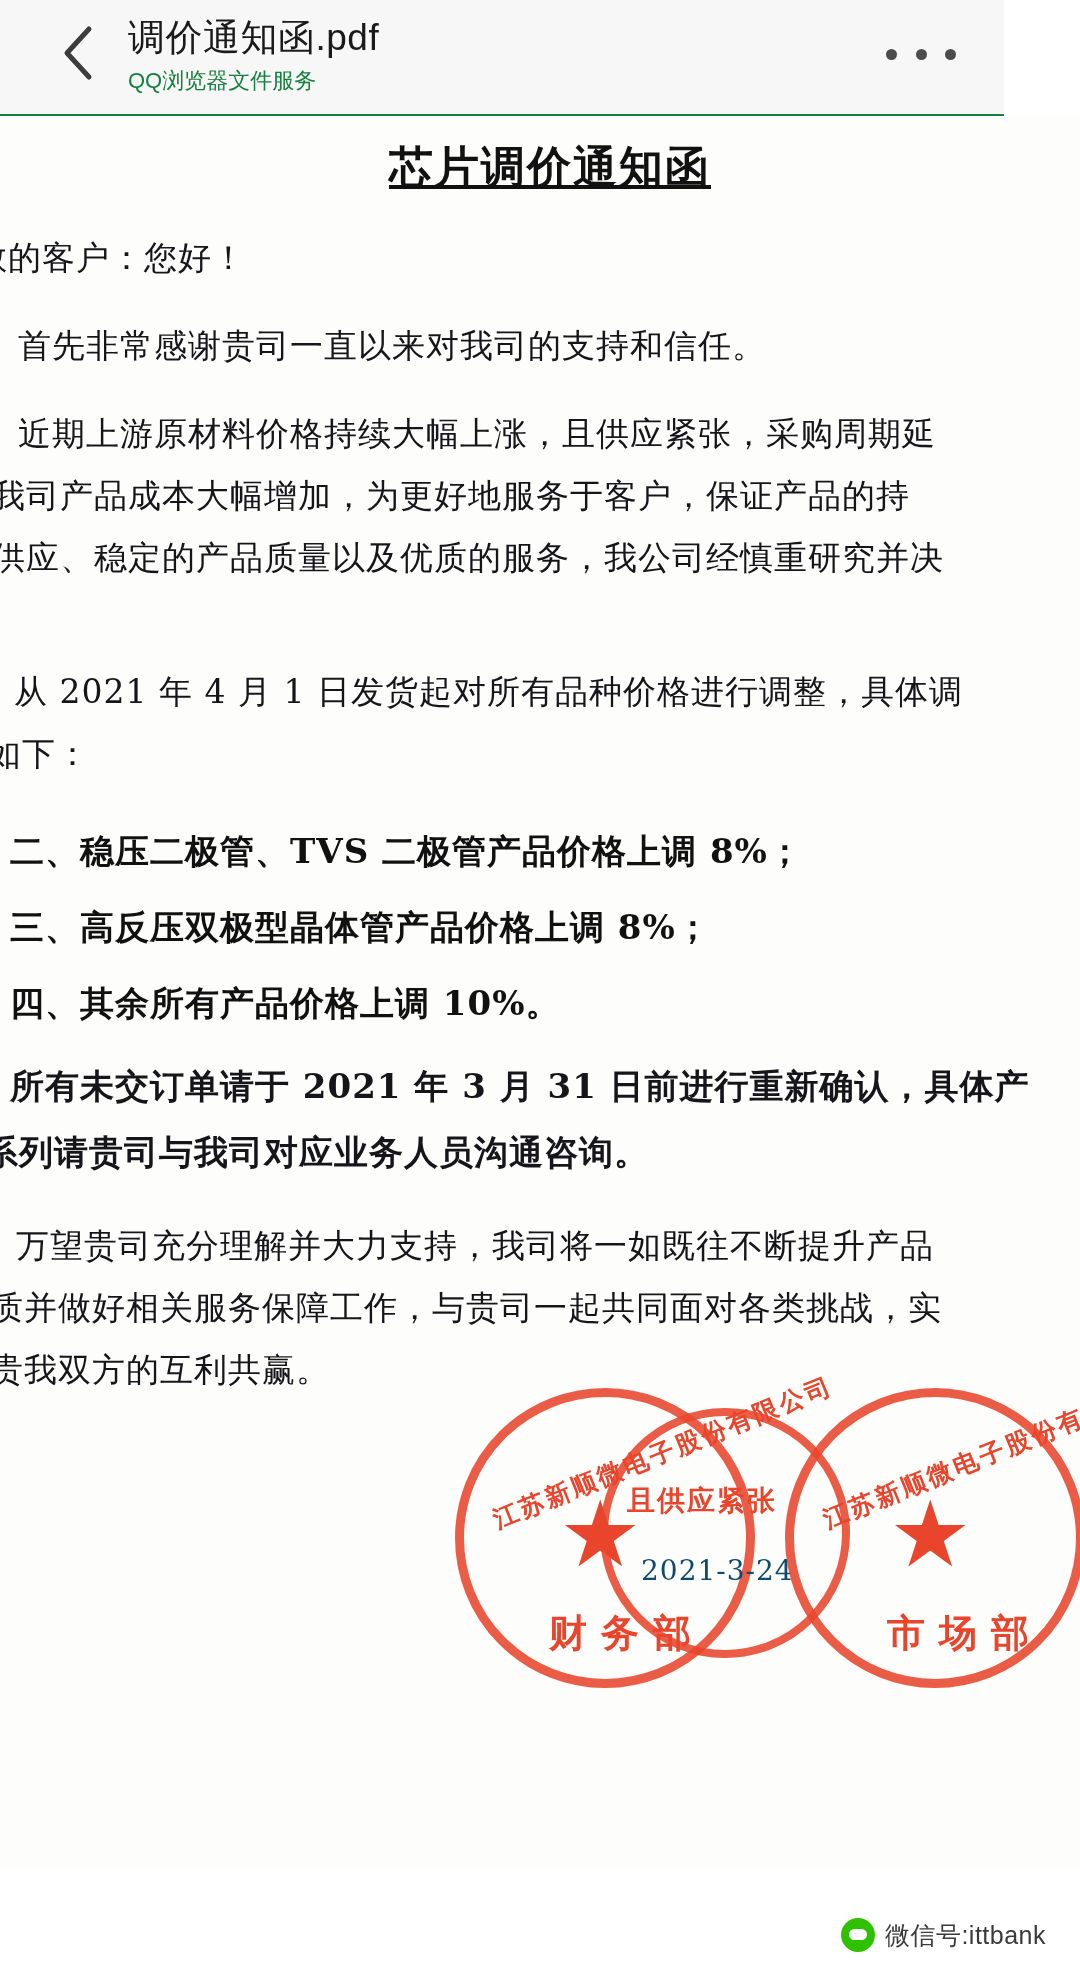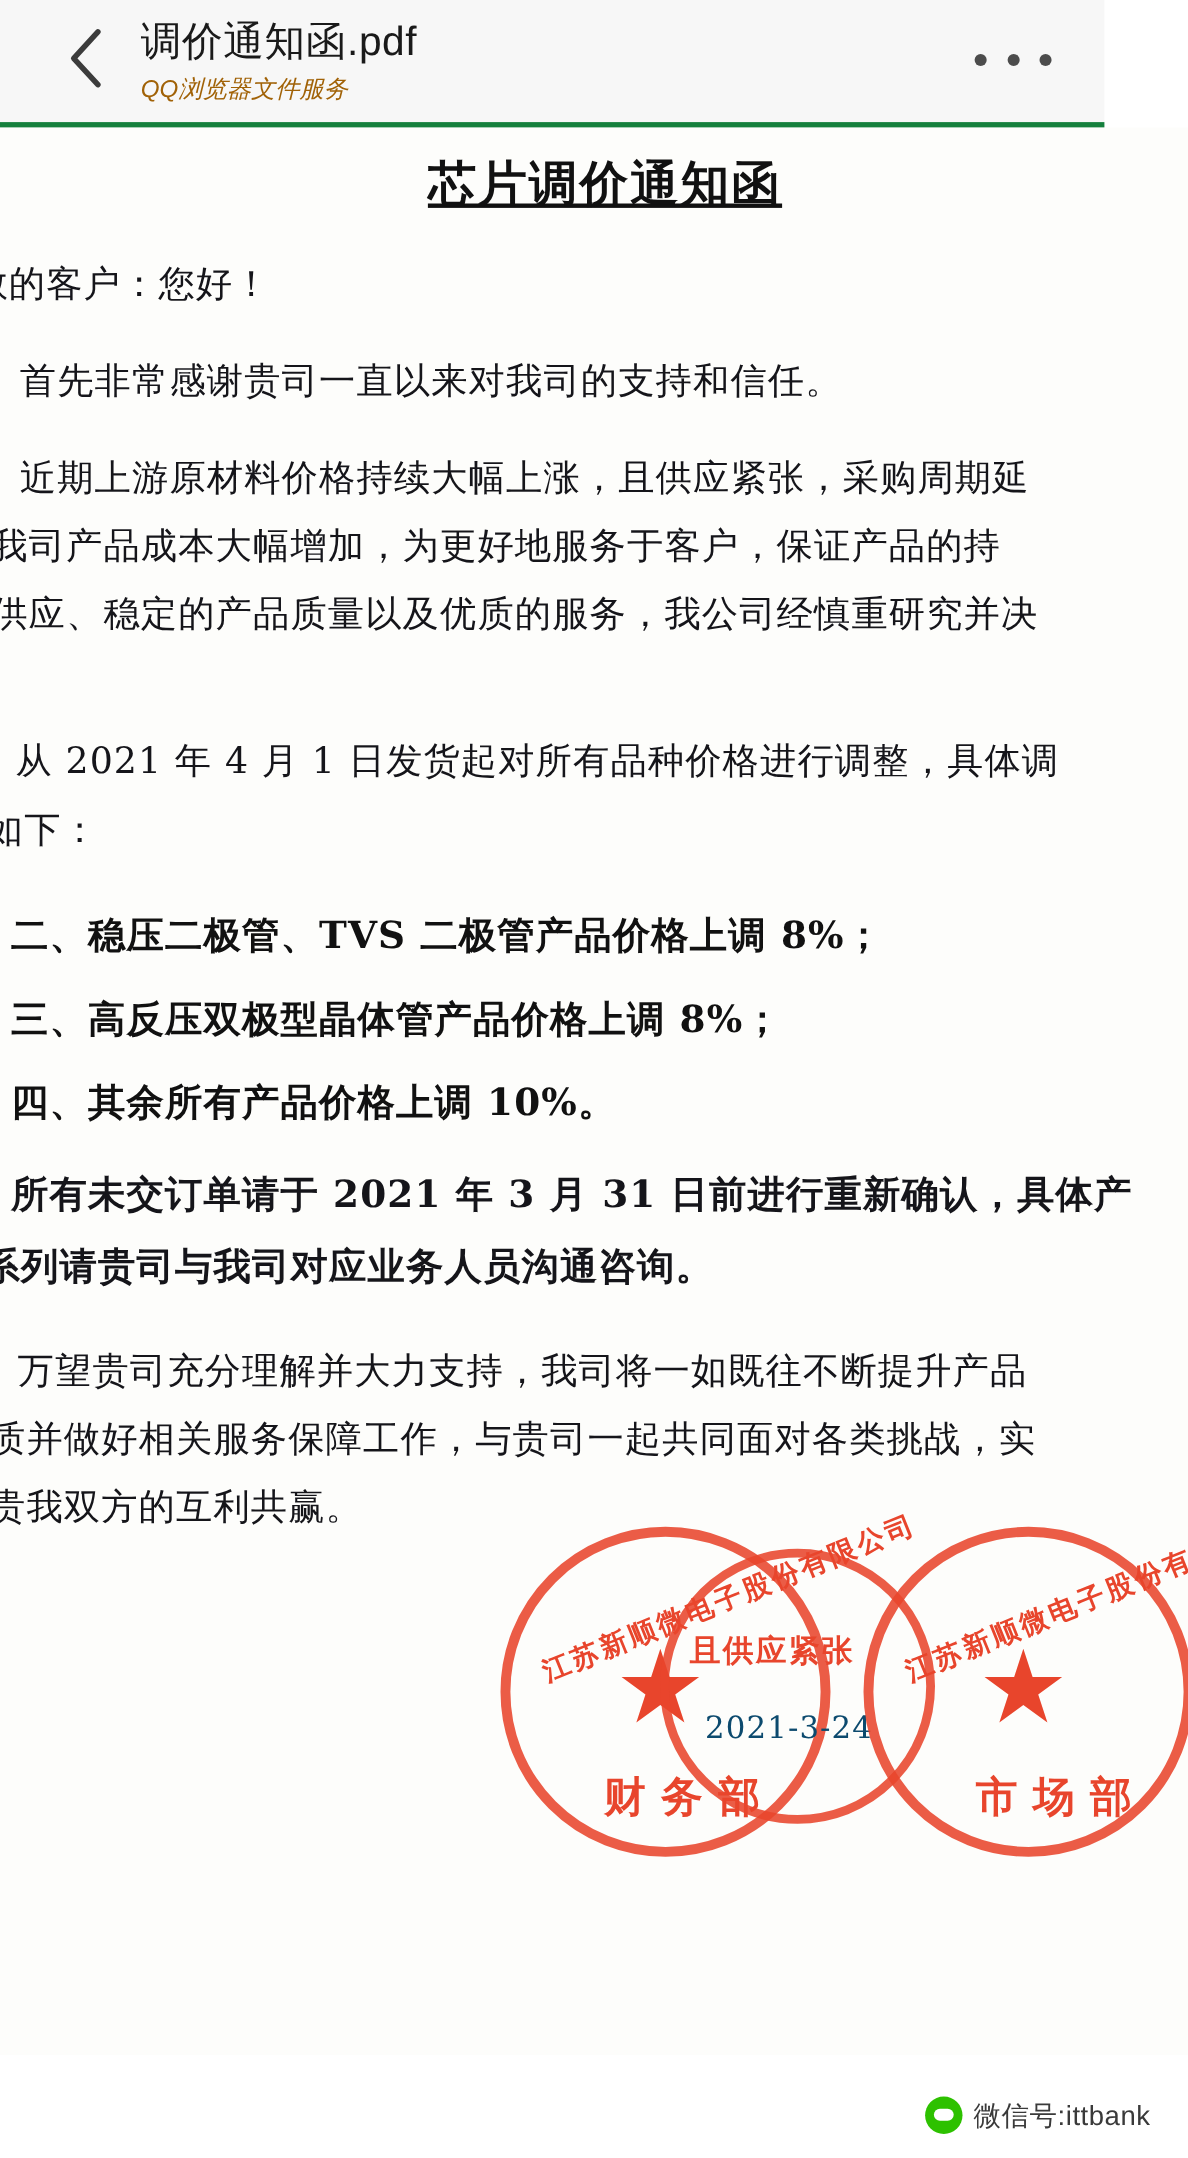--- a/index.html
+++ b/index.html
@@ -15,21 +15,21 @@
     overflow: hidden;
   }
 
   
   .appbar {
     position: absolute;
     top: 0; left: 0;
     width: 1004px;
     height: 116px;
     background: #f7f7f7;
-    border-bottom: 5px solid #15803d;
+    border-bottom: 2px solid #15803d;
     box-sizing: border-box;
   }
   .back-btn {
     position: absolute;
     left: 48px;
     top: 18px;
     width: 60px;
     height: 70px;
     display: flex;
     align-items: center;
@@ -44,25 +44,24 @@
   .appbar-title {
     font-size: 37px;
     color: #1a1a1a;
     font-weight: 500;
     letter-spacing: 0.5px;
     line-height: 48px;
     white-space: nowrap;
   }
   .appbar-subtitle {
     font-size: 22px;
-    color: #a16207;
+    color: #15803d;
     line-height: 34px;
     margin-top: 2px;
     white-space: nowrap;
-    font-style: italic;
   }
   .more-btn {
     position: absolute;
     right: 48px;
     top: 32px;
     width: 70px;
     height: 44px;
     display: flex;
     align-items: center;
     justify-content: space-between;
@@ -211,21 +210,21 @@
     font-family: "DejaVu Serif", "Liberation Serif", serif;
     font-size: 28px;
     letter-spacing: 1px;
     white-space: nowrap;
   }
 
   
   .footer {
     position: absolute;
     right: 34px;
-    bottom: 22px;
+    bottom: 10px;
     display: flex;
     align-items: center;
     gap: 10px;
   }
   .wechat-badge {
     width: 34px; height: 34px;
     border-radius: 50%;
     background: #2dc100;
     position: relative;
   }

